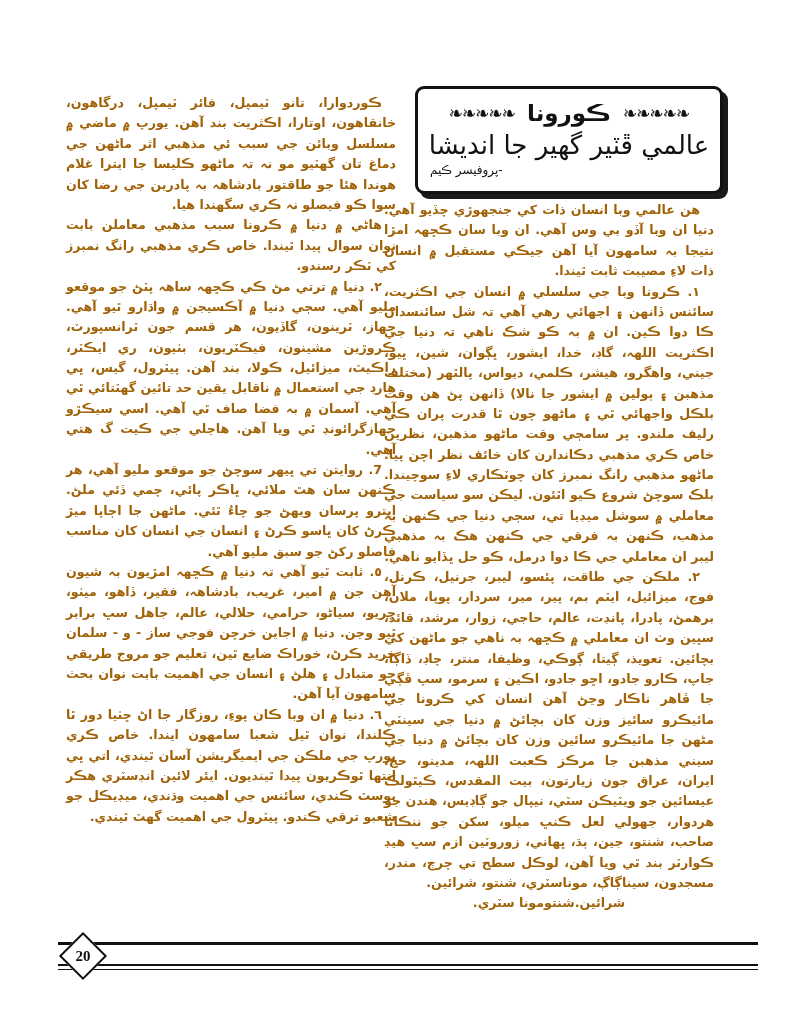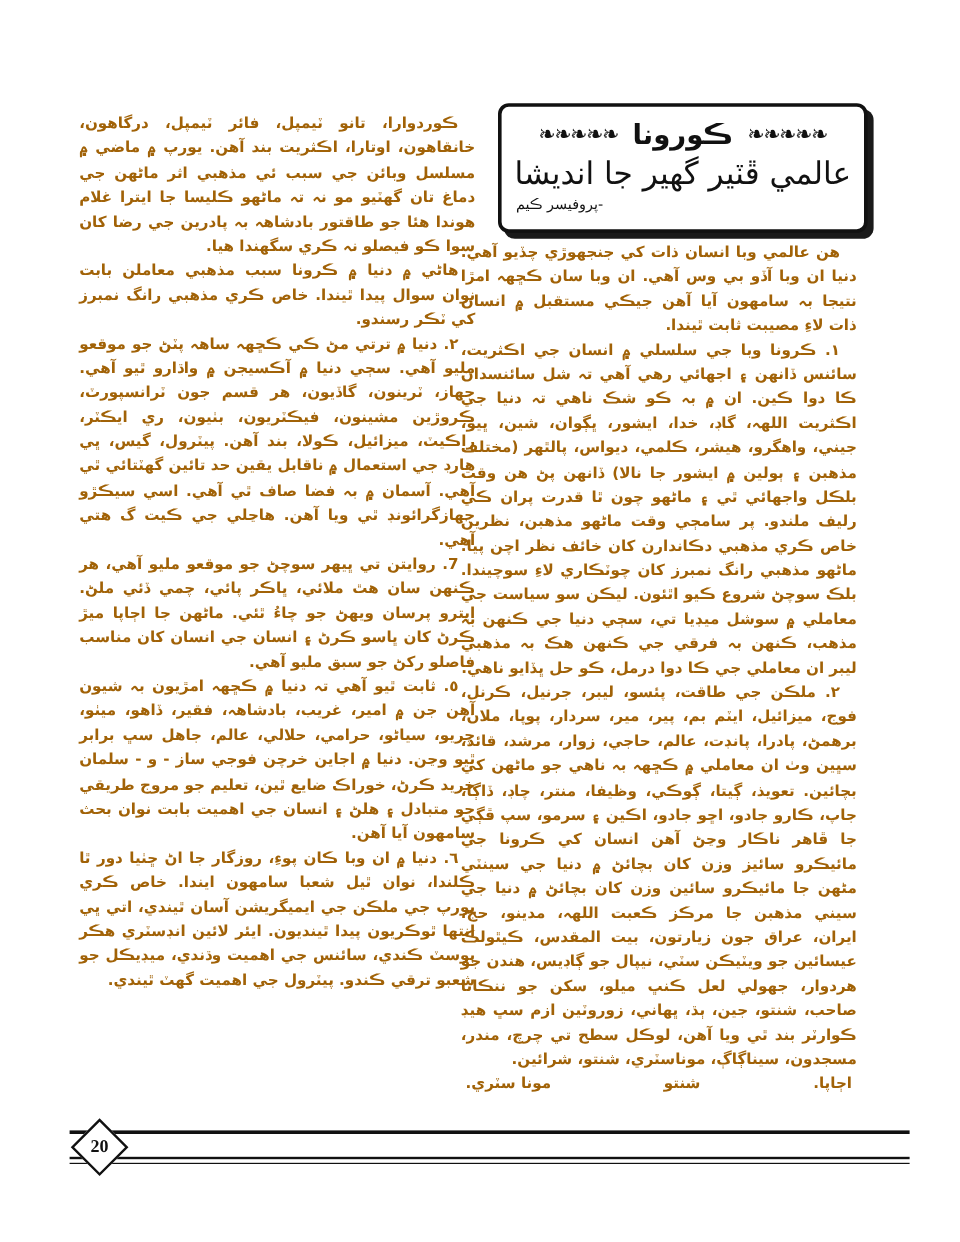--- a/index.html
+++ b/index.html
@@ -99,21 +99,21 @@
   .col-right { left: 384px; top: 200px; }
 
   .para {
     margin: 0 0 0 0;
     text-indent: 14px;
   }
 
   .spread {
     display: flex;
     flex-direction: row-reverse;
-    justify-content: space-between;
+    justify-content: center;
     direction: rtl;
     padding: 0 4px;
   }
 
   
   .footer {
     position: absolute;
     left: 58px;
     top: 938px;
     width: 700px;
@@ -189,21 +189,21 @@
     <p class="para">٦. دنيا ۾ ان وبا ڪان پوءِ، روزگار جا اڻ ڇٺيا دور ٿا ڪلندا، نوان ٿيل شعبا سامهون ايندا. خاص ڪري يورپ جي ملڪن جي ايميگريشن آسان ٿيندي، اتي ڀي انتها ٿوڪريون پيدا ٿينديون. ايئر لائين انڊسٽري هڪر بوسٽ ڪندي، سائنس جي اهميت وڌندي، ميڊيڪل جو شعبو ترقي ڪندو. پيٽرول جي اهميت گهٽ ٿيندي.</p>
   </div>
 
   <div class="col col-right">
     <p class="para">هن عالمي وبا انسان ذات کي جنجهوڙي چڏيو آهي. دنيا ان وبا آڏو بي وس آهي. ان وبا سان ڪڇهہ امڙا نتيجا بہ سامهون آيا آهن جيڪي مستقبل ۾ انسان ذات لاءِ مصيبت ثابت ٿيندا.</p>
     <p class="para">١. ڪرونا وبا جي سلسلي ۾ انسان جي اڪثريت، سائنس ڏانهن ۽ اجهائي رهي آهي تہ شل سائنسدان ڪا دوا ڪين. ان ۾ بہ ڪو شڪ ناهي تہ دنيا جي اڪثريت اللهہ، گاڊ، خدا، ايشور، ڀڳوان، شين، ڀيو، جيني، واهگرو، هيشر، ڪلمي، ديواس، پالٿهر (مختلف مذهبن ۽ ٻولين ۾ ايشور جا نالا) ڏانهن پڻ هن وقت بلڪل واجهائي ٿي ۽ ماڻهو چون ٿا قدرت پران ڪي رليف ملندو. پر سامڄي وقت ماڻهو مذهبن، نظرين خاص ڪري مذهبي دڪاندارن کان خائف نظر اچن پيا. ماڻهو مذهبي رانگ نمبرز کان چوٽڪاري لاءِ سوچيندا. بلڪ سوچڻ شروع ڪيو اٿئون. ليڪن سو سياست جي معاملي ۾ سوشل ميڊيا تي، سڄي دنيا جي ڪنهن بہ مذهب، ڪنهن بہ فرقي جي ڪنهن ھڪ بہ مذهبي ليبر ان معاملي جي ڪا دوا درمل، ڪو حل ڀڏايو ناهي.</p>
     <p class="para">٢. ملڪن جي طاقت، پئسو، ليبر، جرنيل، ڪرنل، فوج، ميزائيل، ايٽم بم، پير، مير، سردار، پوپا، ملان، برهمڻ، پادرا، پانڊت، عالم، حاجي، زوار، مرشد، قائد، سڀين وٺ ان معاملي ۾ ڪڇهہ بہ ناهي جو ماڻهن کي بچائين. تعويذ، ڳيتا، ڳوڪي، وظيفا، منتر، چاڊ، ڏاڳا، جاپ، ڪارو جادو، اڇو جادو، اڪين ۽ سرمو، سپ ڦڳي جا ڦاهر ناڪار وڃڻ آهن انسان کي ڪرونا جي مائيڪرو سائيز وزن کان بچائڻ ۾ دنيا جي سينٽي مڻهن جا مائيڪرو سائين وزن کان بچائڻ ۾ دنيا جي سيني مذهبن جا مرڪز ڪعبت اللهہ، مدينو، حج، ايران، عراق جون زيارتون، بيت المقدس، ڪيٿولڪ عيسائين جو ويٽيڪن سٽي، نيپال جو ڳاڊيس، هندن جو هردوار، جهولي لعل ڪنڀ ميلو، سکن جو ننڪانا صاحب، شنتو، جين، ٻڌ، ڀهاني، زوروٽين ازم سڀ هيڊ ڪوارٽر بند ٿي ويا آهن، لوڪل سطح تي چرچ، مندر، مسجدون، سيناڳاڳ، موناسٽري، شنتو، شرائين.</p>
     <div class="spread">
       <span>مونا سٽري.</span>
       <span>شنتو</span>
-      <span>اڄاپا.</span>
+      <span>شرائين.</span>
     </div>
   </div>
 
   <div class="footer">
     <div class="rule-thick"></div>
     <div class="rule-thin-a"></div>
     <div class="rule-thin-b"></div>
     <div class="page-diamond">
       <span>20</span>
     </div>

